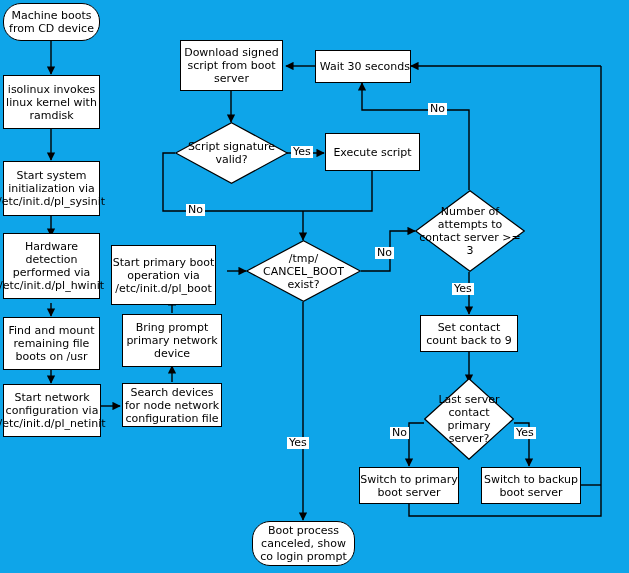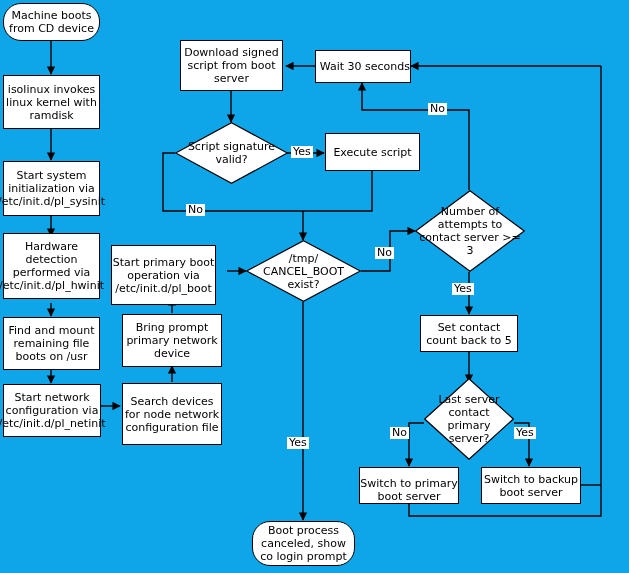--- a/index.html
+++ b/index.html
@@ -159,21 +159,21 @@
   </div>
 
   <div class="node process" style="left:3px;  top:317px; width:97px;  height:53px;">
     <span>Find and mount remaining file boots on /usr</span>
   </div>
 
   <div class="node process" style="left:3px;  top:384px; width:98px;  height:53px;">
     <span>Start network configuration via /etc/init.d/pl_netinit</span>
   </div>
 
-  <div class="node process" style="left:122px; top:383px; width:100px; height:62px;justify-content:flex-end;">
+  <div class="node process" style="left:122px; top:383px; width:100px; height:44px;justify-content:flex-end;">
     <span>Search devices for node network configuration file</span>
   </div>
 
   <div class="node process" style="left:122px; top:314px; width:100px; height:53px;">
     <span>Bring prompt primary network device</span>
   </div>
 
   <div class="node process" style="left:111px; top:245px; width:105px; height:60px;">
     <span>Start primary boot operation via /etc/init.d/pl_boot</span>
   </div>
@@ -209,31 +209,31 @@
   </div>
 
   <div class="node decision" style="left:415px; top:190px; width:110px; height:82px;">
     <svg class="dshape" viewBox="0 0 110 82" preserveAspectRatio="none">
       <polygon points="55,0.7 109.3,41 55,81.3 0.7,41" fill="#ffffff" stroke="#000000" stroke-width="1.2"></polygon>
     </svg>
     <span class="dtext">Number of attempts to contact server &gt;= 3</span>
   </div>
 
   <div class="node process" style="left:420px; top:315px; width:98px;  height:37px;">
-    <span>Set contact count back to 5</span>
+    <span>Set contact count back to 9</span>
   </div>
 
   <div class="node decision" style="left:424px; top:378px; width:90px;  height:82px;">
     <svg class="dshape" viewBox="0 0 90 82" preserveAspectRatio="none">
       <polygon points="45,0.7 89.3,41 45,81.3 0.7,41" fill="#ffffff" stroke="#000000" stroke-width="1.2"></polygon>
     </svg>
     <span class="dtext">Last server contact primary server?</span>
   </div>
 
-  <div class="node process" style="left:359px; top:467px; width:100px; height:37px;align-items:flex-end;">
+  <div class="node process" style="left:359px; top:467px; width:100px; height:37px;">
     <span>Switch to primary boot server</span>
   </div>
 
   <div class="node process" style="left:481px; top:467px; width:100px; height:37px;">
     <span>Switch to backup boot server</span>
   </div>
 
   <div class="edge-label" style="left:291px; top:146px;">Yes</div>
 
   <div class="edge-label" style="left:186px; top:204px;">No</div>

